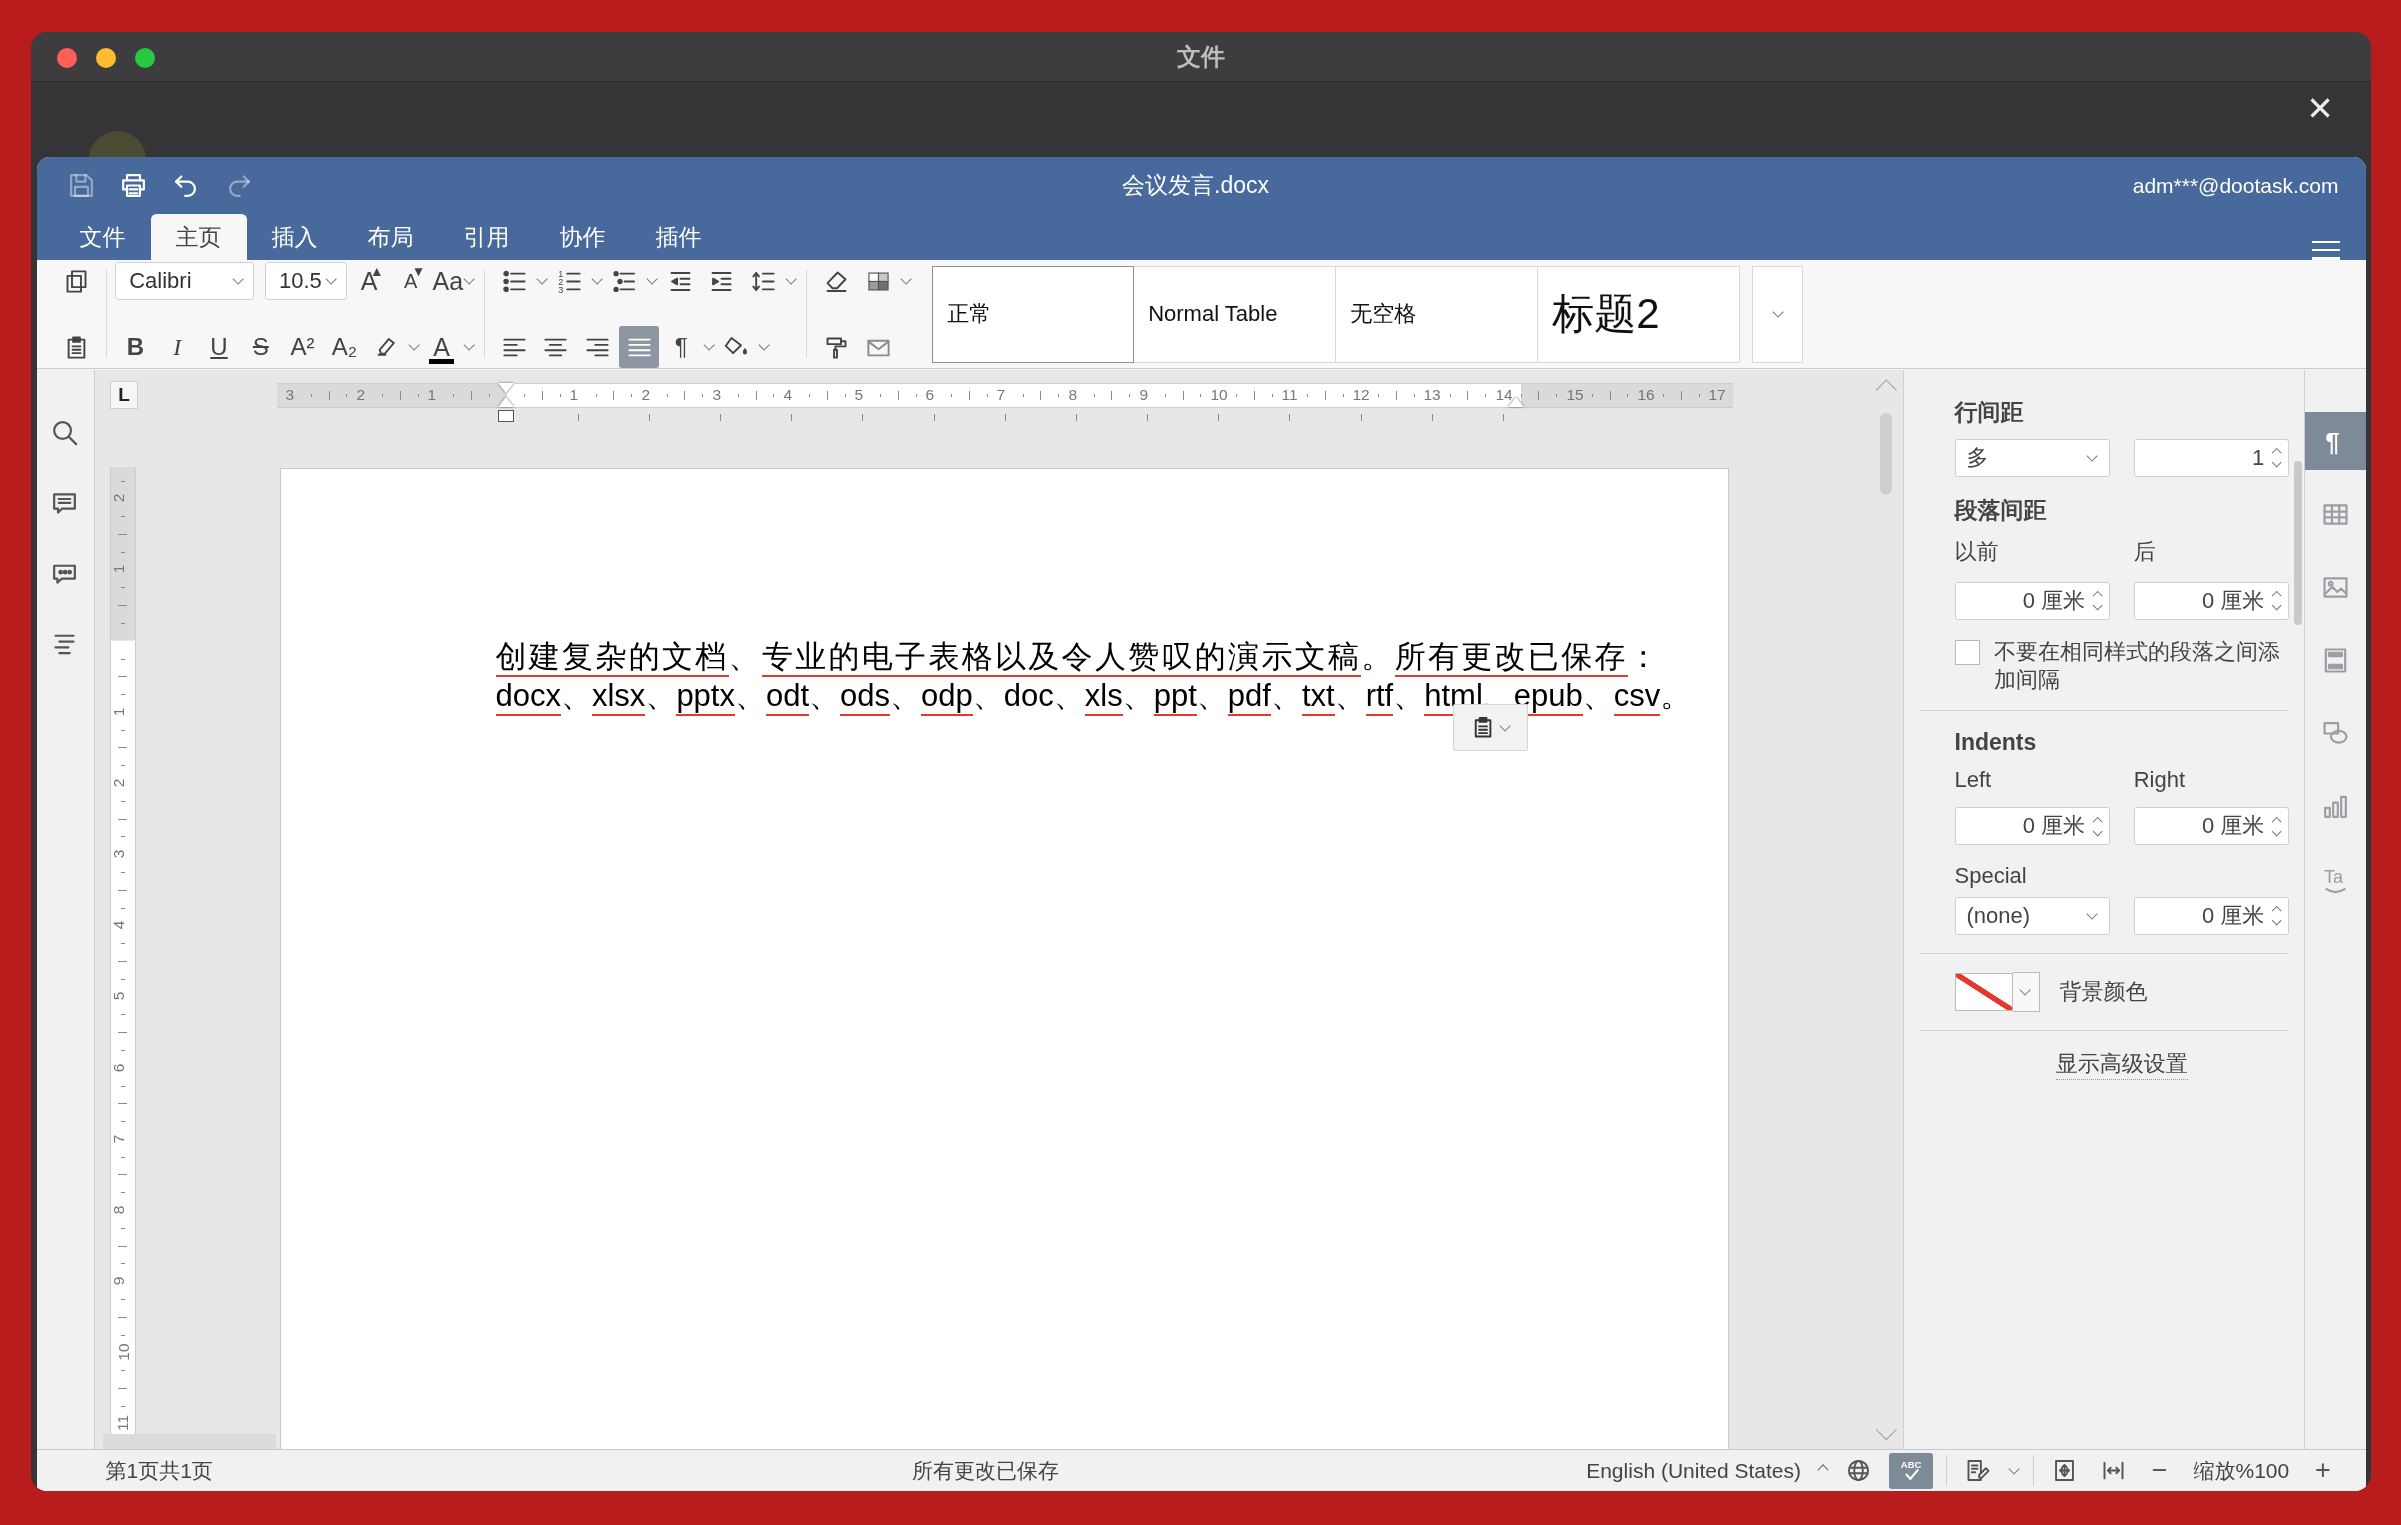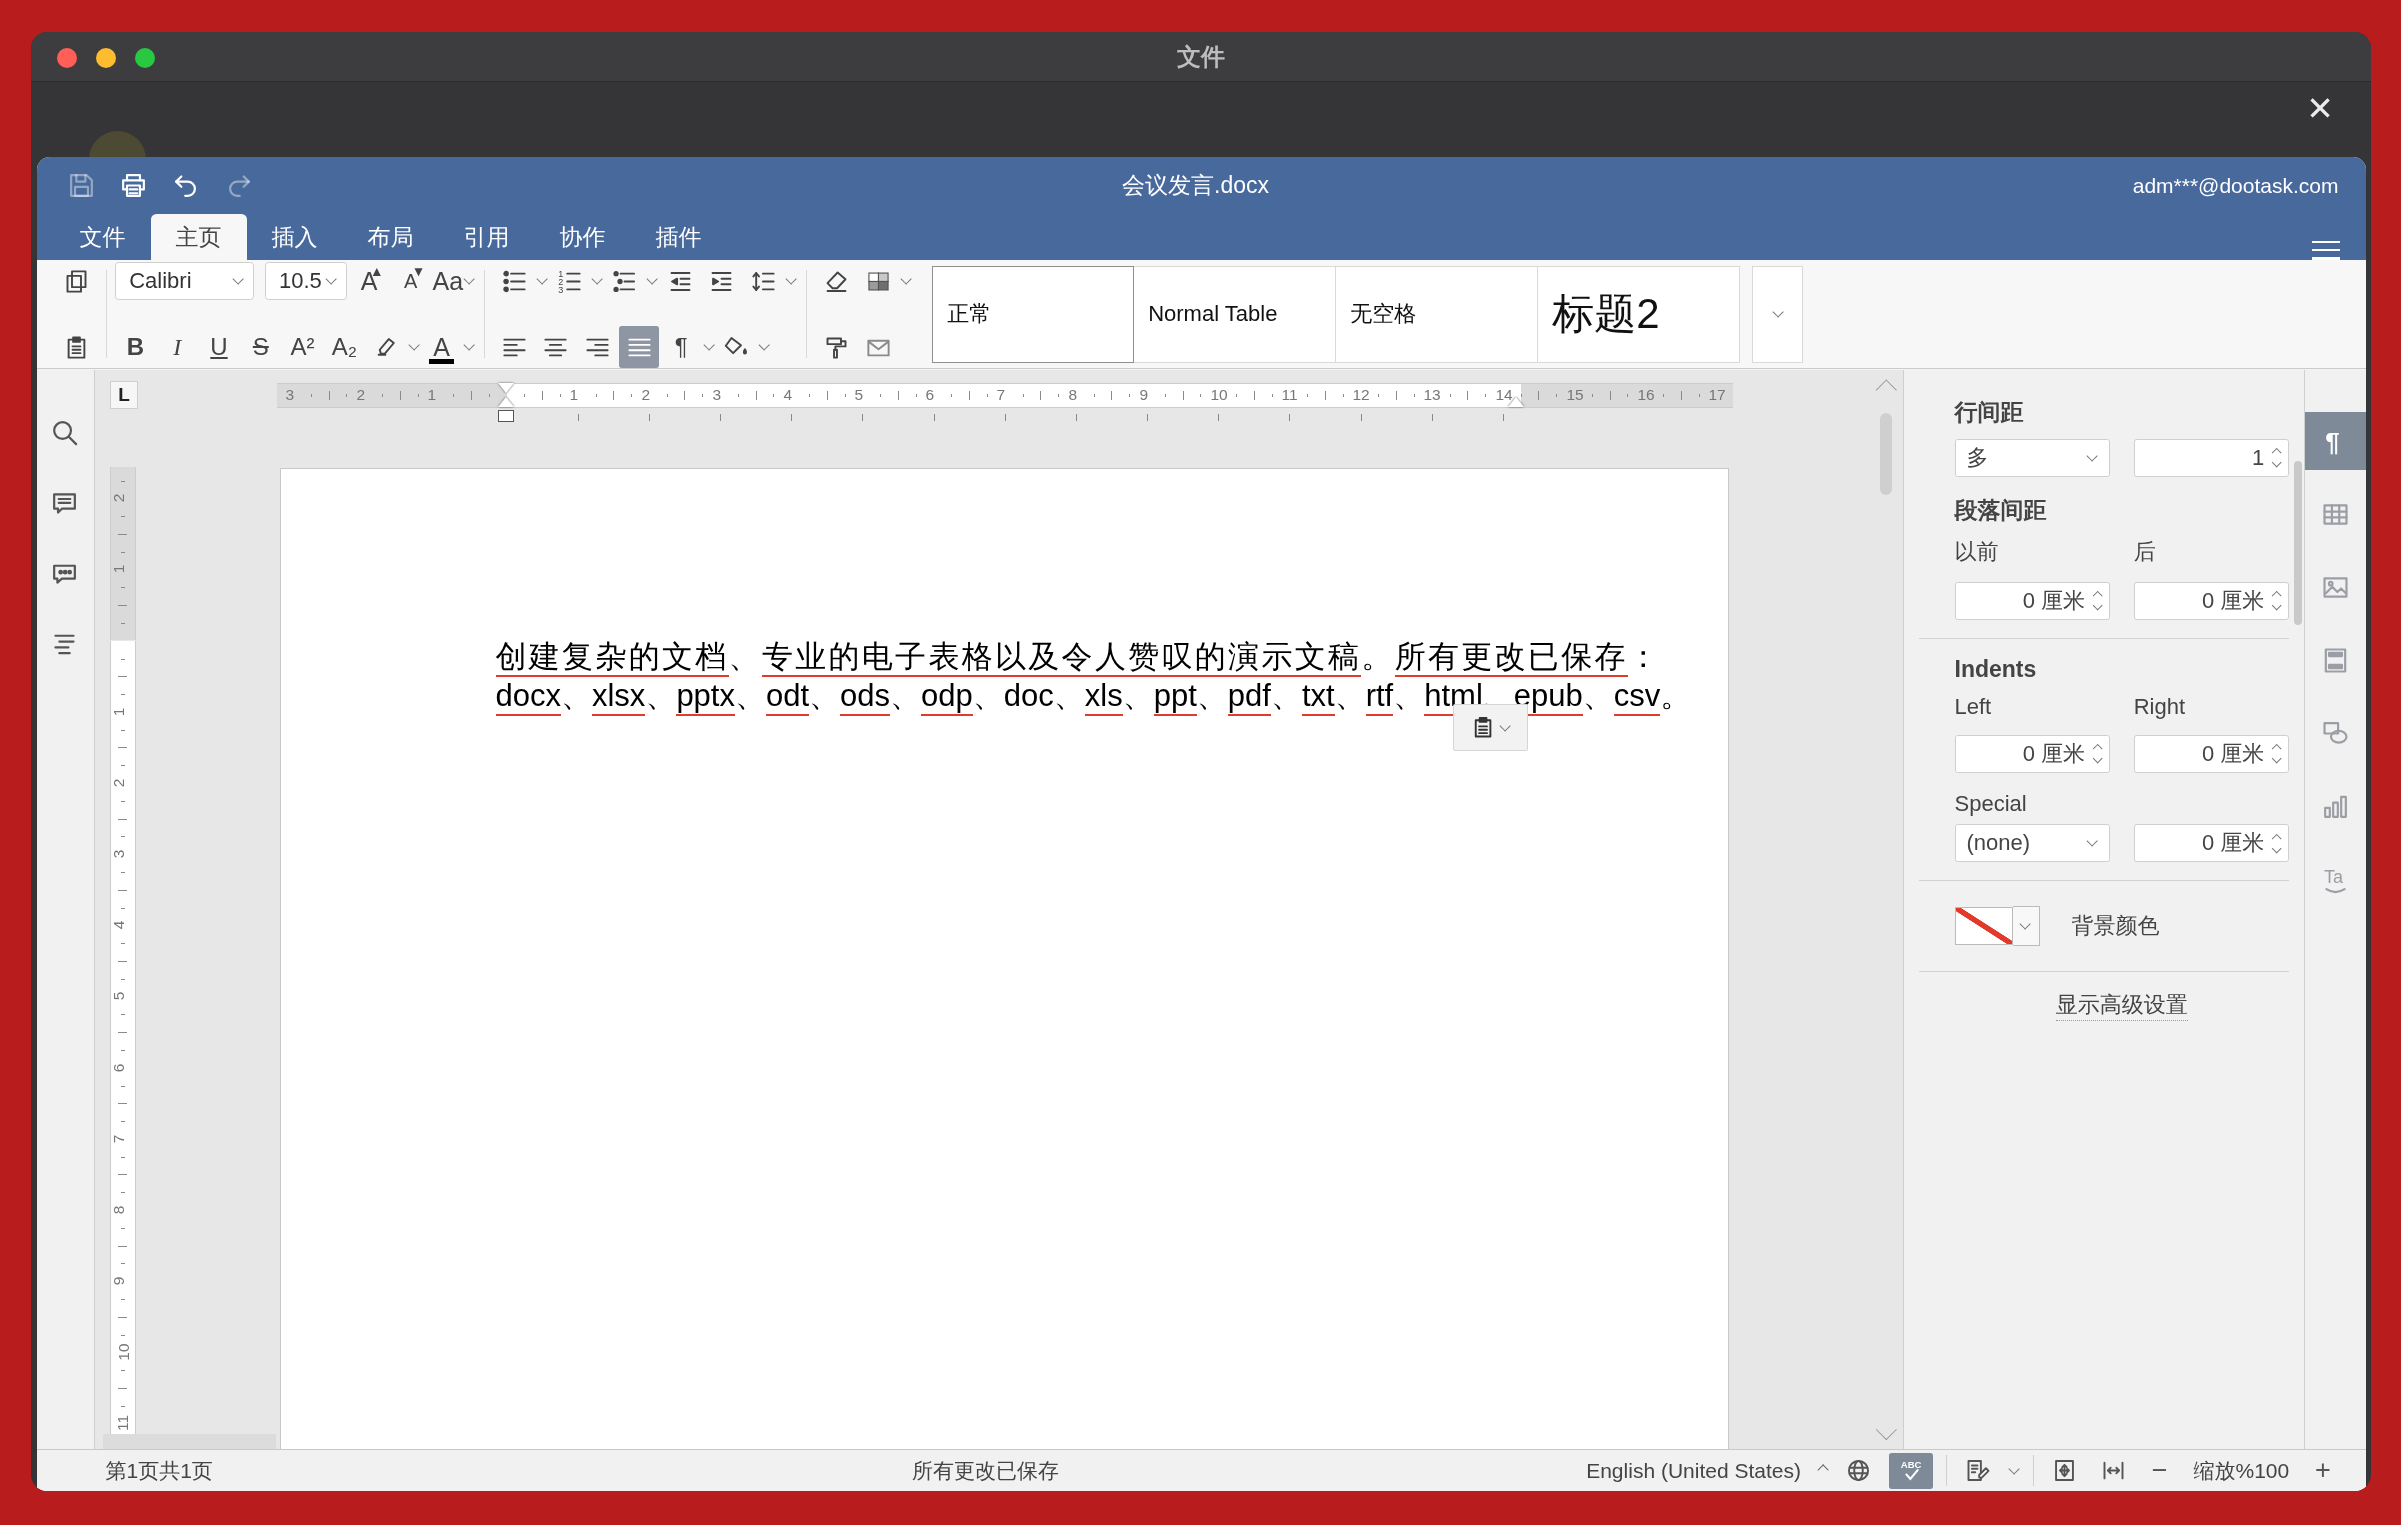--- a/index.html
+++ b/index.html
@@ -630,20 +630,24 @@
             <div class="rp-col">
                 <div class="rp-spin">
                   <span>0 厘米</span>
                   <span class="spinner">
                     <span class="chev lite up"></span>
                     <span class="chev lite"></span>
                   </span>
                 </div>
               </div>
           </div>
+          <div class="cbrow">
+            <span class="cbox"></span>
+            <span class="cbl">不要在相同样式的段落之间添加间隔</span>
+          </div>
           <div class="rp-div"></div>
           <div class="rp-h">Indents</div>
           <div class="rp-row" style="margin-bottom:7.3px">
             <div class="rp-col rp-l">Left</div>
             <div class="rp-col rp-l">Right</div>
           </div>
           <div class="rp-row">
             <div class="rp-col">
                 <div class="rp-spin">
                   <span>0 厘米</span>
@@ -680,21 +684,21 @@
                   </span>
                 </div>
               </div>
           </div>
           <div class="rp-div"></div>
           <div class="swrow">
             <span class="swatch"></span>
             <span class="swchev">
                 <span class="chev lite"></span>
               </span>
-            <span class="rp-l" style="margin:12px">背景颜色</span>
+            <span class="rp-l" style="margin:0">背景颜色</span>
           </div>
           <div class="rp-div"></div>
           <div style="text-align:center"><span class="advlink">显示高级设置</span></div>
           <div class="rp-scroll"></div>
         </div>
 
         <div class="rightstrip" id="rightStrip">
             <span class="rsbtn on" style="top: 42px;">
               <svg viewBox="0 0 24 24" fill="currentColor">
                 <text x="4" y="19" font-size="20" font-weight="bold">¶</text>

